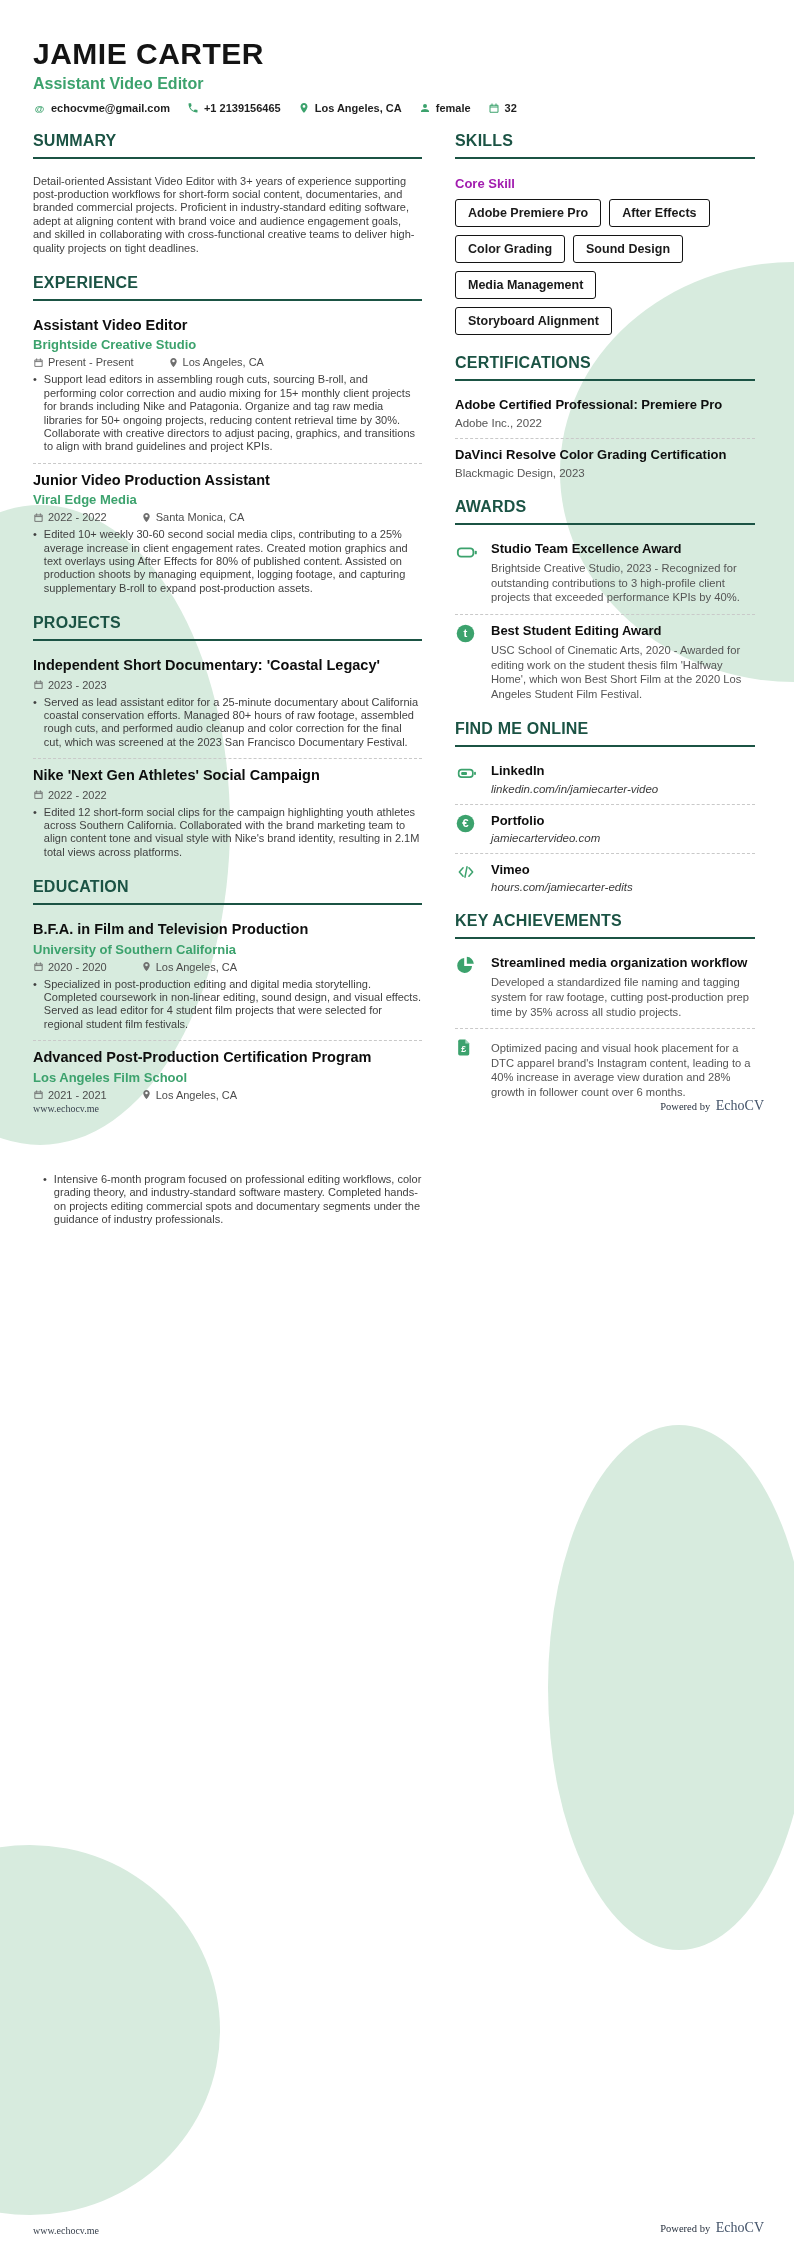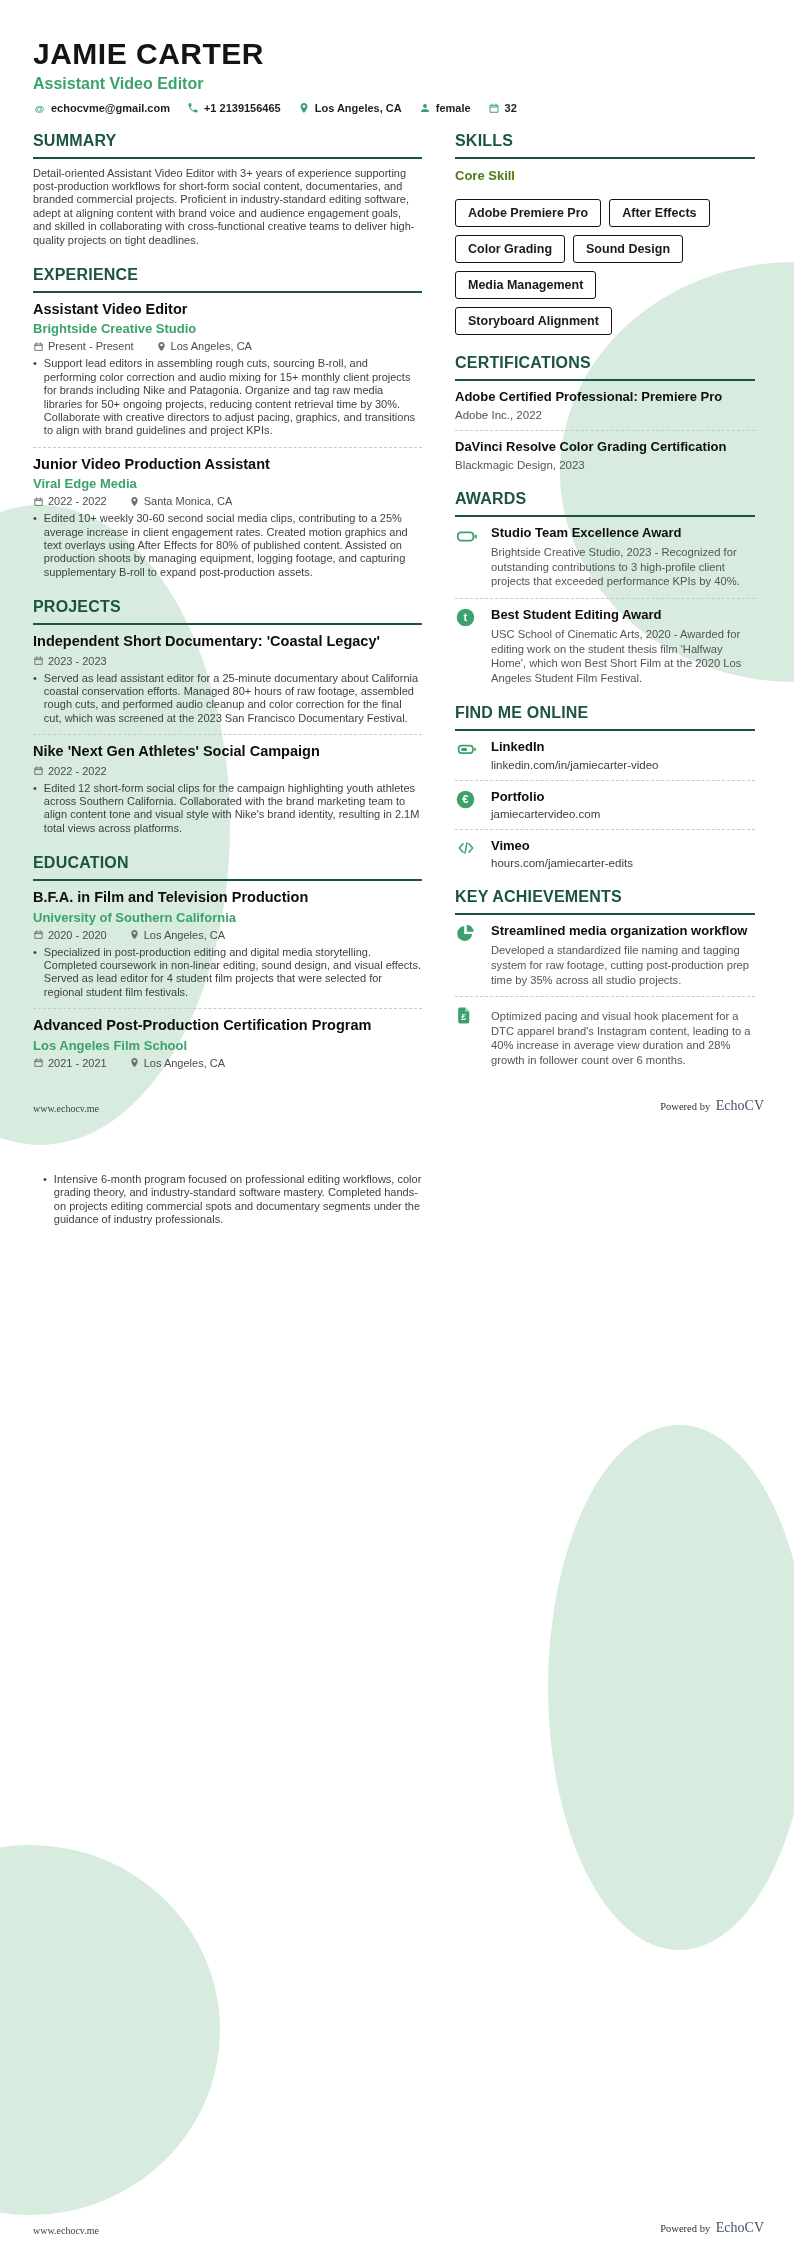--- a/index.html
+++ b/index.html
@@ -26,45 +26,45 @@
   .ic-green{color:#3ca26d;}
   .ic-gray{color:#6f6f6f;}
 
   
   .columns{display:flex;gap:33px;padding:0 30px 0 33px;margin-top:17px;align-items:flex-start;}
   .col-left{flex:0 0 389px;width:389px;}
   .col-right{flex:1;min-width:0;}
 
   .section{margin-bottom:19px;}
   .sec-head{font-size:16px;font-weight:bold;color:#1b5344;letter-spacing:.2px;margin:0;padding-bottom:7px;border-bottom:2.5px solid #1b5344;}
-  .sec-body{padding-top:8px;}
+  .sec-body{padding-top:16px;}
 
   .body-text{font-size:11px;color:#3f3f3f;line-height:1.22;}
 
   .entry{margin-bottom:0;}
   .entry-title{font-size:14.5px;font-weight:bold;color:#0e0e0e;line-height:1.2;}
   .entry-org{font-size:13px;font-weight:bold;color:#3ca26d;margin-top:3px;}
-  .meta{display:flex;gap:22px;margin-top:4px;align-items:center;font-size:11px;color:#4c4c4c;}
+  .meta{display:flex;gap:34px;margin-top:4px;align-items:center;font-size:11px;color:#4c4c4c;}
   .meta .mitem{display:flex;align-items:center;gap:4px;}
   .bullet{display:flex;gap:7px;margin-top:5px;}
   .bullet .dot{font-size:11px;line-height:1.22;color:#3f3f3f;}
   .dashed{border:none;border-top:1px dashed #c9c9c9;margin:9px 0 8px;}
 
   
-  .group-label{font-size:13px;font-weight:bold;color:#4d7c0f;margin:1px 0 16px;}
+  .group-label{font-size:13px;font-weight:bold;color:#a21caf;margin:1px 0 8px;}
   .chips{display:flex;flex-wrap:wrap;gap:8px;}
   .chip{border:1.5px solid #141414;border-radius:3px;padding:6px 12px;font-size:12.5px;font-weight:bold;color:#1a1a1a;white-space:nowrap;}
 
   .cert-title{font-size:13px;font-weight:bold;color:#0e0e0e;line-height:1.25;}
   .cert-issuer{font-size:11.5px;color:#555;margin-top:4px;}
 
   .icon-item{display:grid;grid-template-columns:36px 1fr;align-items:start;}
   .item-title{font-size:13px;font-weight:bold;color:#0e0e0e;line-height:1.25;}
   .item-desc{font-size:11.2px;color:#555;line-height:1.3;margin-top:4px;}
-  .item-url{font-size:11.5px;color:#3b3b3b;margin-top:3px;}
+  .item-url{font-size:11.5px;color:#3b3b3b;margin-top:3px;font-style:italic;}
 
   
   .footer{position:absolute;left:33px;right:30px;display:flex;justify-content:space-between;align-items:flex-end;z-index:1;font-family:Liberation Serif, serif;}
   #footer-page1{top:1098px;}
   #footer-page2{top:2220px;}
   .site{font-size:10px;color:#39424e;}
   .powered{font-size:10.5px;color:#1f2937;}
   .brand{font-size:14px;color:#44546a;margin-left:3px;}
 
   

